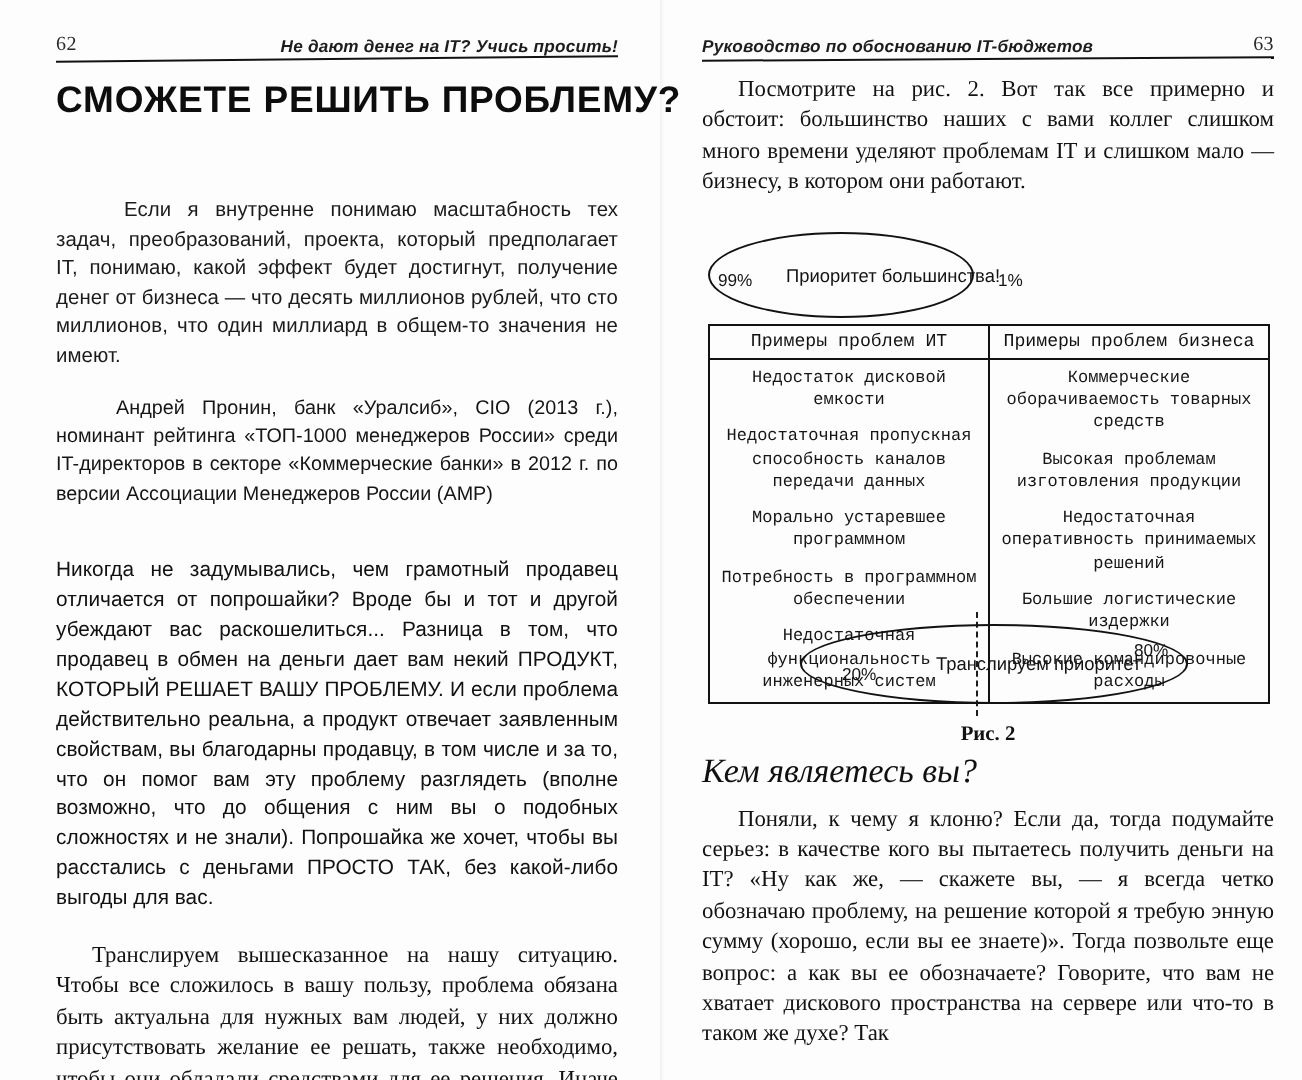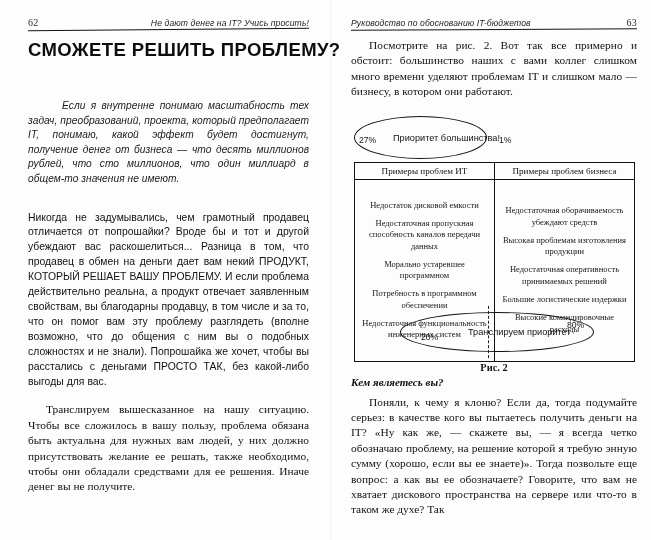--- a/index.html
+++ b/index.html
@@ -44,21 +44,21 @@
   .folio {
     font-family: "Liberation Serif", serif;
     font-size: 10px;
     color: #2a2a2a;
     letter-spacing: .2px;
     padding-bottom: 2px;
   }
   .runtitle {
     font-family: "Liberation Sans", sans-serif;
     font-style: italic;
-    font-weight: normal;
+    font-weight: bold;
     font-size: 8.6px;
     color: #1d1d1d;
     letter-spacing: .1px;
     padding-bottom: 2px;
     white-space: nowrap;
     text-align: right;
   }
   .rule {
     position: absolute;
     left: 0;
@@ -79,21 +79,20 @@
     color: #0d0d0d;
     text-align: center;
     margin: 9px 0 0 0;
     white-space: nowrap;
   }
 
   
   .quote-block {
     margin-top: 38px;
     font-family: "Liberation Sans", sans-serif;
-    font-style: italic;
     font-size: 10.2px;
     line-height: 14.6px;
     text-align: justify;
     color: #1b1b1b;
     letter-spacing: .05px;
   }
   .quote-block p { margin: 0; text-indent: 34px; }
 
   .attrib {
     margin-top: 11px;
@@ -124,23 +123,23 @@
     font-size: 11.4px;
     line-height: 15.4px;
     text-align: justify;
     color: #121212;
   }
   .serif-body p { margin: 0; text-indent: 18px; }
   .gap-top { margin-top: 13px; }
 
   .subhead {
     font-family: "Liberation Serif", serif;
-    font-weight: bold;
+    font-weight: normal;
     font-style: italic;
-    font-size: 11px;
+    font-size: 17px;
     color: #101010;
     margin: 0 0 7px 0;
   }
 
   
   .figure {
     position: relative;
     margin-top: 16px;
     height: 240px;
   }
@@ -190,21 +189,21 @@
 
   
   .ttable {
     position: absolute;
     left: 3px;
     top: 46px;
     width: 281px;
     border: 1.3px solid #121212;
     border-collapse: collapse;
     box-sizing: border-box;
-    font-family: Liberation Serif, serif;
+    font-family: Liberation Mono, monospace;
   }
   .ttable td, .ttable th {
     border: 1.1px solid #121212;
     box-sizing: border-box;
     text-align: center;
     vertical-align: middle;
     padding: 0;
   }
   .ttable th {
     font-weight: normal;
@@ -214,21 +213,21 @@
     color: #121212;
   }
   .ttable td {
     border-left: none;
     border-right: none;
     border-top: none;
     border-bottom: none;
     font-size: 8.5px;
     line-height: 11.3px;
     color: #161616;
-    padding: 20px 5px;
+    padding: 4px 5px;
   }
   .ttable .colsplit { border-right: 1.2px solid #121212; }
   .cell-list { list-style: none; margin: 0; padding: 0; }
   .cell-list li { margin: 0 0 7px 0; }
   .cell-list li:last-child { margin-bottom: 0; }
   .bodycell { padding: 5px 6px 6px 6px; }
 
   .figcap {
     position: absolute;
     left: 0;
@@ -261,20 +260,21 @@
     <div class="runhead left">
       <span class="folio">62</span>
       <span class="runtitle">Не дают денег на IT? Учись просить!</span>
       <span class="rule tilt-left"></span>
     </div>
 
     <h1 class="chapter-title">СМОЖЕТЕ РЕШИТЬ ПРОБЛЕМУ?</h1>
 
     <div class="quote-block">
       <p>Если я внутренне понимаю масштабность тех задач, преобразований, проекта, который предполагает IT, понимаю, какой эффект будет достигнут, получение денег от бизнеса — что десять миллионов рублей, что сто миллионов, что один миллиард в общем-то значения не имеют.</p>
+      <div class="attrib">Андрей Пронин, банк «Уралсиб», CIO (2013 г.), номинант рейтинга «ТОП-1000 менеджеров России» среди IT-директоров в секторе «Коммерческие банки» в 2012 г. по версии Ассоциации Менеджеров России (АМР)</div>
     </div>
 
     <div class="sans-body">
       <p>Никогда не задумывались, чем грамотный продавец отличается от попрошайки? Вроде бы и тот и другой убеждают вас раскошелиться... Разница в том, что продавец в обмен на деньги дает вам некий ПРОДУКТ, КОТОРЫЙ РЕШАЕТ ВАШУ ПРОБЛЕМУ. И если проблема действительно реальна, а продукт отвечает заявленным свойствам, вы благодарны продавцу, в том числе и за то, что он помог вам эту проблему разглядеть (вполне возможно, что до общения с ним вы о подобных сложностях и не знали). Попрошайка же хочет, чтобы вы расстались с деньгами ПРОСТО ТАК, без какой-либо выгоды для вас.</p>
     </div>
 
     <div class="serif-body gap-top">
       <p>Транслируем вышесказанное на нашу ситуацию. Чтобы все сложилось в вашу пользу, проблема обязана быть актуальна для нужных вам людей, у них должно присутствовать желание ее решать, также необходимо, чтобы они обладали средствами для ее решения. Иначе денег вы не получите.</p>
     </div>
   </div>
@@ -289,21 +289,21 @@
       <span class="rule tilt-right"></span>
     </div>
 
     <div class="serif-body" style="margin-top:8px;">
       <p>Посмотрите на рис. 2. Вот так все примерно и обстоит: большинство наших с вами коллег слишком много времени уделяют проблемам IT и слишком мало — бизнесу, в котором они работают.</p>
     </div>
 
     <div class="figure">
 
       <div class="oval oval-top"></div>
-      <span class="pct pct-99">27%</span>
+      <span class="pct pct-99">99%</span>
       <span class="ovlabel lbl-top">Приоритет большинства!</span>
       <span class="pct pct-1">1%</span>
 
       <table class="ttable">
         <thead>
           <tr>
             <th class="colsplit" style="width:50%;">Примеры проблем ИТ</th>
             <th style="width:50%;">Примеры проблем бизнеса</th>
           </tr>
         </thead>
@@ -313,21 +313,21 @@
               <ul class="cell-list">
                 <li>Недостаток дисковой емкости</li>
                 <li>Недостаточная пропускная способность каналов передачи данных</li>
                 <li>Морально устаревшее программном</li>
                 <li>Потребность в программном обеспечении</li>
                 <li>Недостаточная функциональность инженерных систем</li>
               </ul>
             </td>
             <td class="bodycell">
               <ul class="cell-list">
-                <li>Недостаточная оборачиваемость убеждают средств</li>
+                <li>Коммерческие оборачиваемость товарных средств</li>
                 <li>Высокая проблемам изготовления продукции</li>
                 <li>Недостаточная оперативность принимаемых решений</li>
                 <li>Большие логистические издержки</li>
                 <li>Высокие командировочные расходы</li>
               </ul>
             </td>
           </tr>
         </tbody>
       </table>
 

